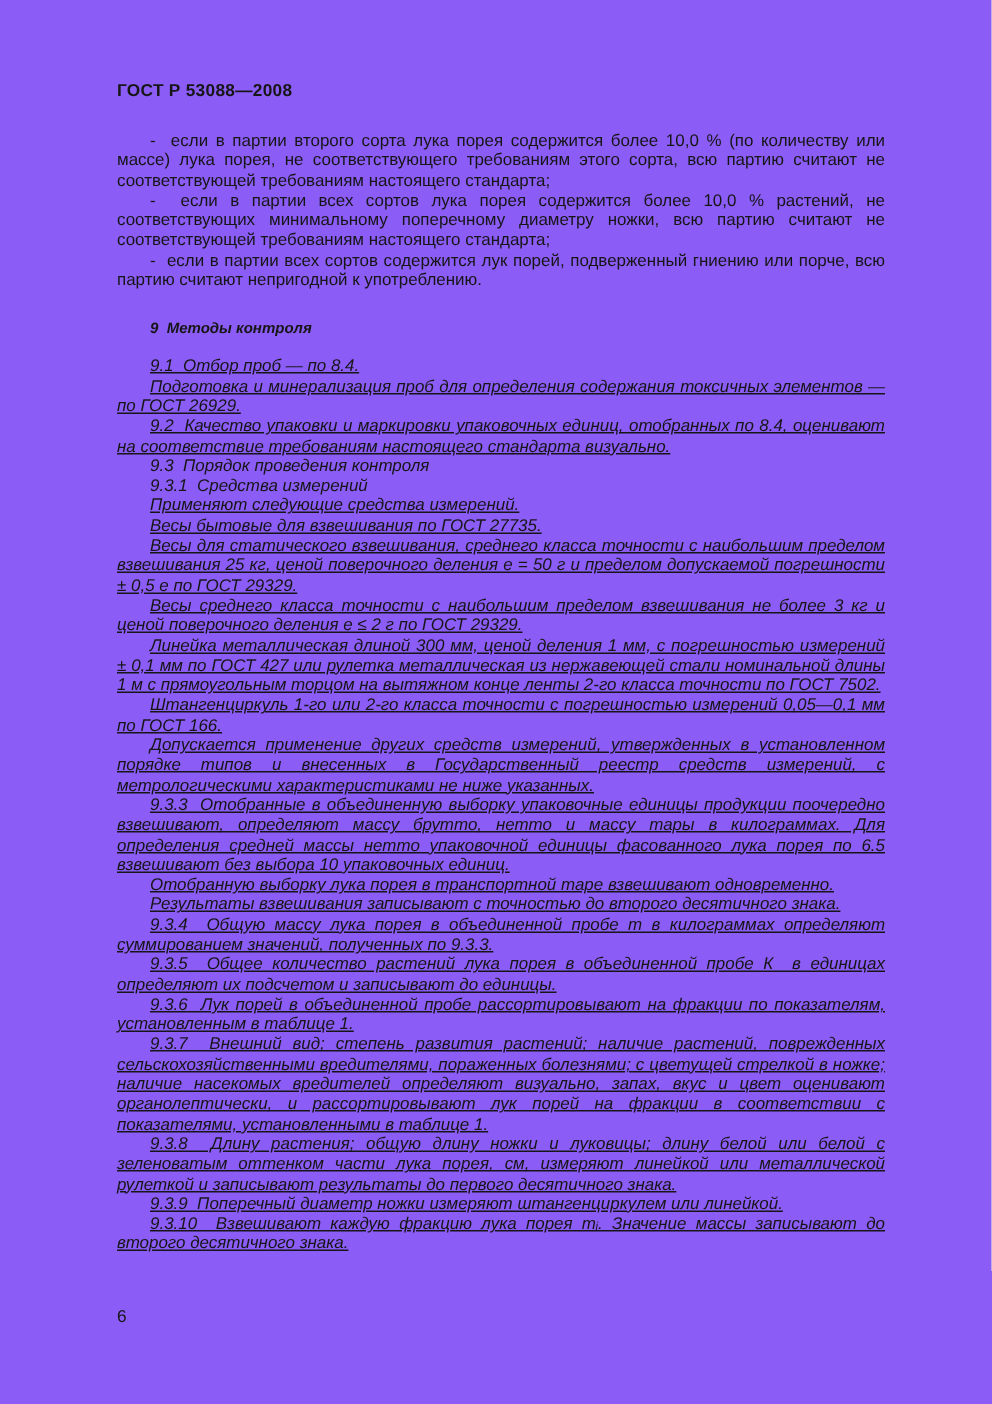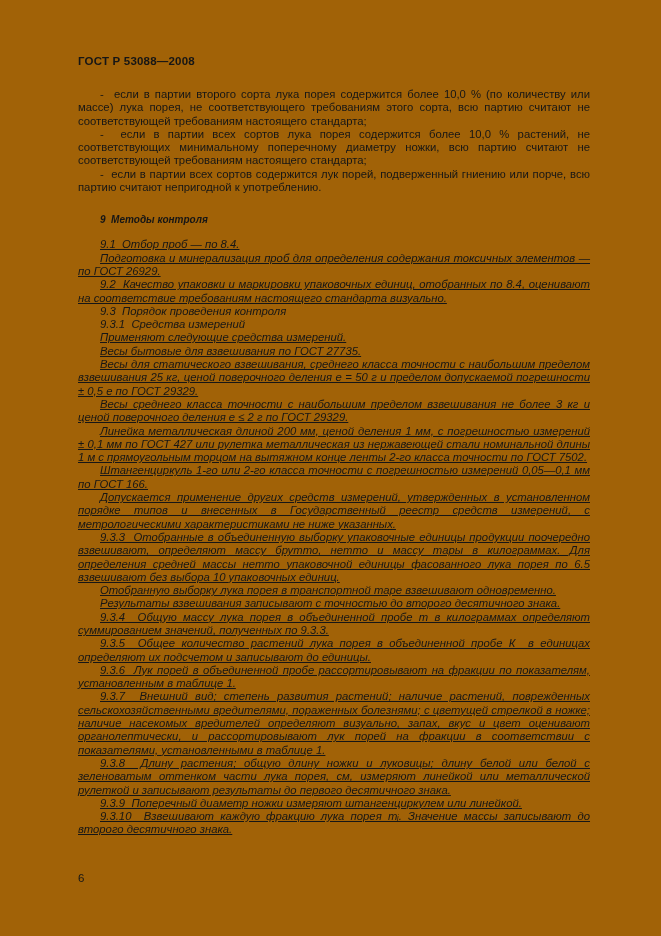--- a/index.html
+++ b/index.html
@@ -1,21 +1,21 @@
 <!DOCTYPE html>
 <html lang="ru"><head>
 <meta charset="utf-8">
 <style>
   html, body { margin: 0; padding: 0; background: #e8e8e8; }
   .page {
     position: relative;
     width: 661px;
     height: 936px;
     margin: 0 auto;
-    background: #a16207;
+    background: #8b5cf6;
     font-family: "Liberation Sans", "DejaVu Sans", sans-serif;
     color: #161616;
     overflow: hidden;
   }
   .content {
     position: absolute;
     left: 78px;
     top: 55px;
     width: 512px;
   }
@@ -66,21 +66,21 @@
     <div id="section-paragraphs">
         <p class="it">9.1&nbsp; Отбор проб — по 8.4.</p>
         <p class="it">Подготовка и минерализация проб для определения содержания токсичных элементов — по ГОСТ 26929.</p>
         <p class="it">9.2&nbsp; Качество упаковки и маркировки упаковочных единиц, отобранных по 8.4, оценивают на соответствие требованиям настоящего стандарта визуально.</p>
         <p class="bit">9.3&nbsp; Порядок проведения контроля</p>
         <p class="bit">9.3.1&nbsp; Средства измерений</p>
         <p class="it">Применяют следующие средства измерений.</p>
         <p class="it">Весы бытовые для взвешивания по ГОСТ 27735.</p>
         <p class="it">Весы для статического взвешивания, среднего класса точности с наибольшим пределом взвешивания 25 кг, ценой поверочного деления е = 50 г и пределом допускаемой погрешности ± 0,5 е по ГОСТ 29329.</p>
         <p class="it">Весы среднего класса точности с наибольшим пределом взвешивания не более 3 кг и ценой поверочного деления е ≤ 2 г по ГОСТ 29329.</p>
-        <p class="it">Линейка металлическая длиной 200 мм, ценой деления 1 мм, с погрешностью измерений ± 0,1 мм по ГОСТ 427 или рулетка металлическая из нержавеющей стали номинальной длины 1 м с прямоугольным торцом на вытяжном конце ленты 2-го класса точности по ГОСТ 7502.</p>
+        <p class="it">Линейка металлическая длиной 300 мм, ценой деления 1 мм, с погрешностью измерений ± 0,1 мм по ГОСТ 427 или рулетка металлическая из нержавеющей стали номинальной длины 1 м с прямоугольным торцом на вытяжном конце ленты 2-го класса точности по ГОСТ 7502.</p>
         <p class="it">Штангенциркуль 1-го или 2-го класса точности с погрешностью измерений 0,05—0,1 мм по ГОСТ 166.</p>
         <p class="it">Допускается применение других средств измерений, утвержденных в установленном порядке типов и внесенных в Государственный реестр средств измерений, с метрологическими характеристиками не ниже указанных.</p>
         <p class="it">9.3.3&nbsp; Отобранные в объединенную выборку упаковочные единицы продукции поочередно взвешивают, определяют массу брутто, нетто и массу тары в килограммах. Для определения средней массы нетто упаковочной единицы фасованного лука порея по 6.5 взвешивают без выбора 10 упаковочных единиц.</p>
         <p class="it">Отобранную выборку лука порея в транспортной таре взвешивают одновременно.</p>
         <p class="it">Результаты взвешивания записывают с точностью до второго десятичного знака.</p>
         <p class="it">9.3.4&nbsp; Общую массу лука порея в объединенной пробе m в килограммах определяют суммированием значений, полученных по 9.3.3.</p>
         <p class="it">9.3.5&nbsp; Общее количество растений лука порея в объединенной пробе К&nbsp; в единицах определяют их подсчетом и записывают до единицы.</p>
         <p class="it">9.3.6&nbsp; Лук порей в объединенной пробе рассортировывают на фракции по показателям, установленным в таблице 1.</p>
         <p class="it">9.3.7&nbsp; Внешний вид; степень развития растений; наличие растений, поврежденных сельскохозяйственными вредителями, пораженных болезнями; с цветущей стрелкой в ножке; наличие насекомых вредителей определяют визуально, запах, вкус и цвет оценивают органолептически, и рассортировывают лук порей на фракции в соответствии с показателями, установленными в таблице 1.</p>
         <p class="it">9.3.8&nbsp; Длину растения; общую длину ножки и луковицы; длину белой или белой с зеленоватым оттенком части лука порея, см, измеряют линейкой или металлической рулеткой и записывают результаты до первого десятичного знака.</p>

